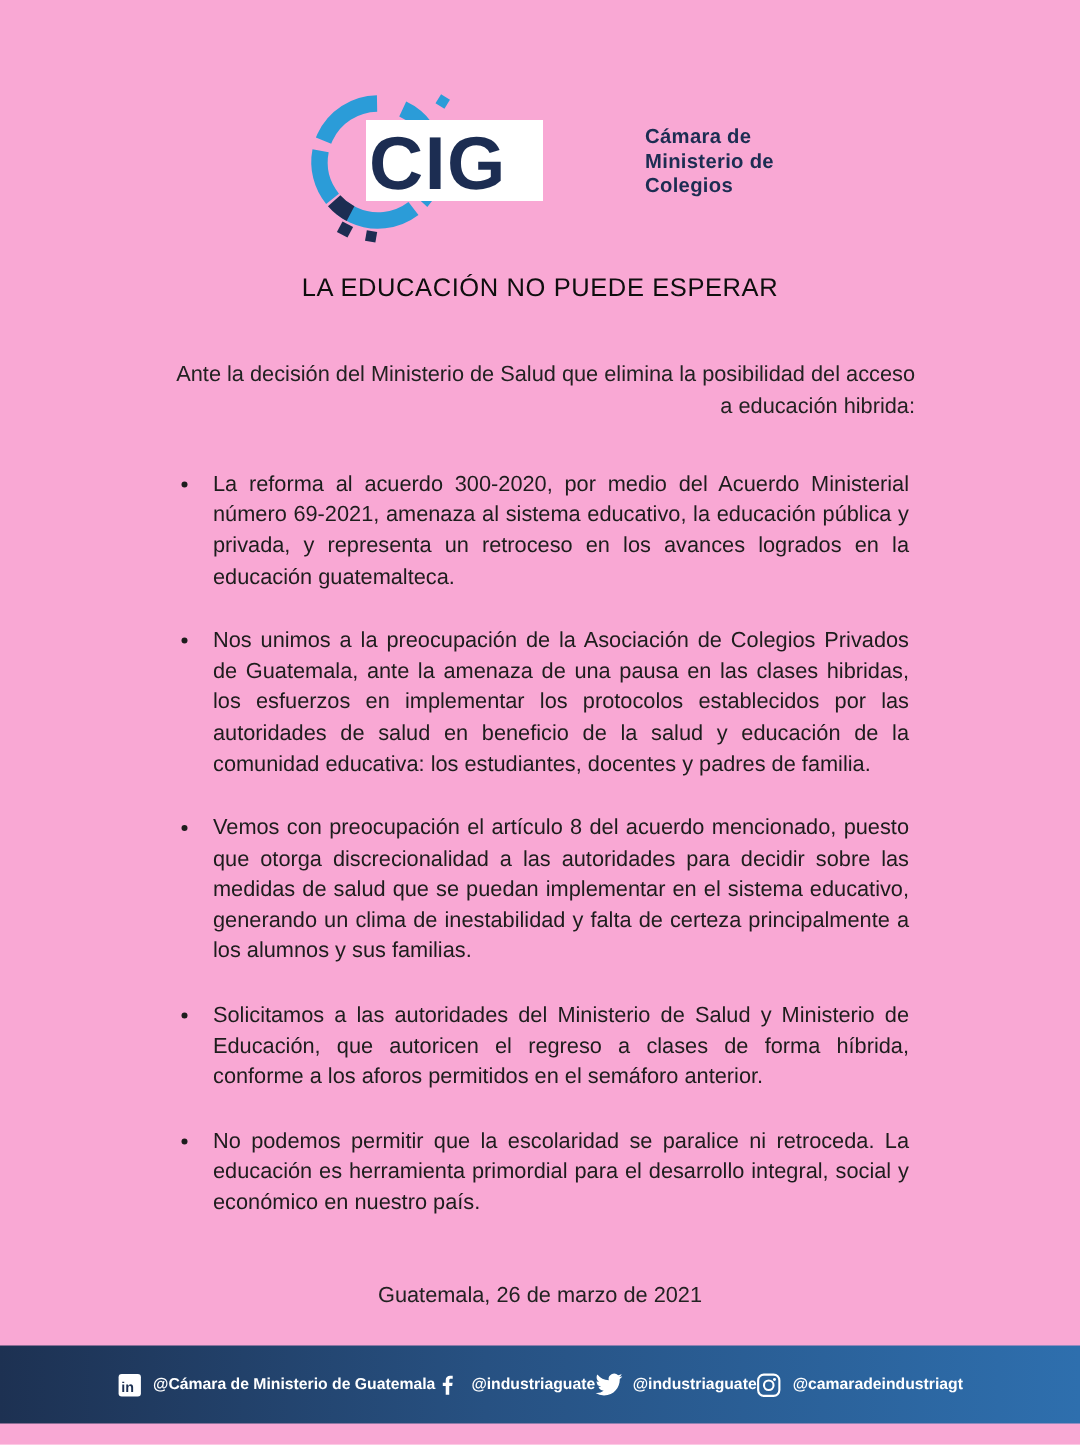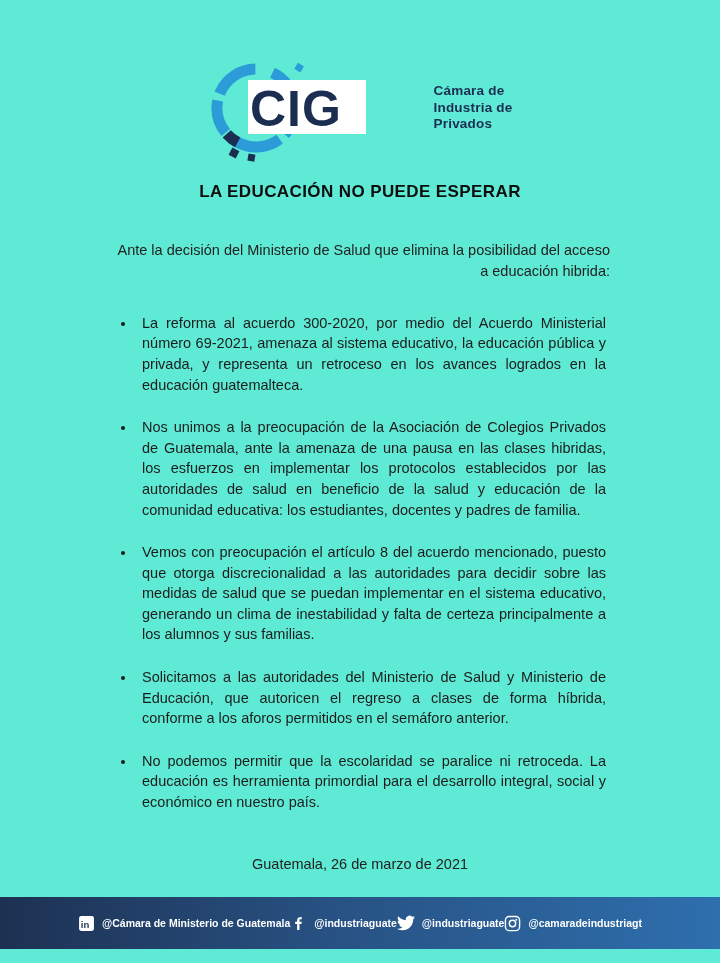--- a/index.html
+++ b/index.html
@@ -4,38 +4,38 @@
 <style>
   * { margin:0; padding:0; box-sizing:border-box; }
   html,body { background:#ffffff; }
   body {
     width:720px; height:963px;
     position:relative;
     font-family:"Liberation Sans", sans-serif;
     color:#1f1f1f;
     overflow:hidden;
   }
-  .page { width:720px; height:963px; position:relative; background:#5eead4; }
+  .page { width:720px; height:963px; position:relative; background:#f9a8d4; }
 
   
   .logo-row {
     display:flex; justify-content:center; align-items:center;
     gap:10px; padding-top:54px;
   }
   .logo-mark { display:block; }
   .org-name {
     color:#1c2d52; font-weight:bold; font-size:13.5px; line-height:1.22;
     letter-spacing:.2px;
     margin-left:20px;
   }
 
   
   .doc-title {
     text-align:center; margin-top:20px;
-    font-size:17px; font-weight:bold; color:#0e0e0e; letter-spacing:.4px;
+    font-size:17px; font-weight:normal; color:#0e0e0e; letter-spacing:.4px;
   }
   .intro {
     width:500px; margin:38px auto 0; text-align:right;
     font-size:14.5px; line-height:1.48; color:#222;
   }
   ul.points {
     width:492px; margin:30px auto 13px;
     list-style:disc outside; padding-left:22px;
   }
   ul.points li {
@@ -76,22 +76,22 @@
 
       <rect x="22" y="95" width="8" height="8" fill="#1c2d52" transform="rotate(28 26 99)"></rect>
       <rect x="40" y="100" width="7" height="7" fill="#1c2d52" transform="rotate(10 43 103)"></rect>
       <rect x="88" y="10" width="7" height="7" fill="#2b9cd8" transform="rotate(32 91 13)"></rect>
 
       <rect x="40" y="26" width="118" height="54" fill="#ffffff"></rect>
       <text x="42" y="72" font-family="Liberation Sans, sans-serif" font-size="50" font-weight="bold" fill="#1c2d52" letter-spacing="1">CIG</text>
     </svg>
     <div class="org-name">
       <div>Cámara de</div>
-      <div>Industria de</div>
-      <div>Privados</div>
+      <div>Ministerio de</div>
+      <div>Colegios</div>
     </div>
   </div>
 
   <h1 class="doc-title">LA EDUCACIÓN NO PUEDE ESPERAR</h1>
 
   <p class="intro">Ante la decisión del Ministerio de Salud que elimina la posibilidad del acceso a educación hibrida:</p>
 
   <ul class="points">
     <li>La reforma al acuerdo 300-2020, por medio del Acuerdo Ministerial número 69-2021, amenaza al sistema educativo, la educación pública y privada, y representa un retroceso en los avances logrados en la educación guatemalteca.</li>
     <li>Nos unimos a la preocupación de la Asociación de Colegios Privados de Guatemala, ante la amenaza de una pausa en las clases hibridas, los esfuerzos en implementar los protocolos establecidos por las autoridades de salud en beneficio de la salud y educación de la comunidad educativa: los estudiantes, docentes y padres de familia.</li>

